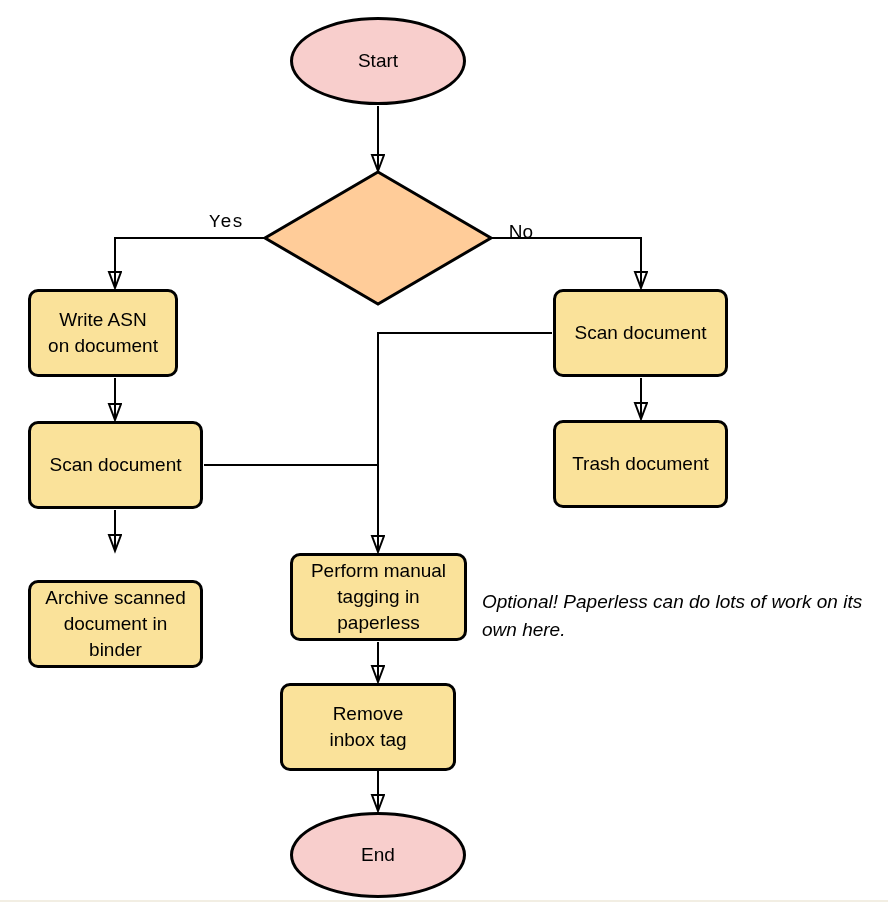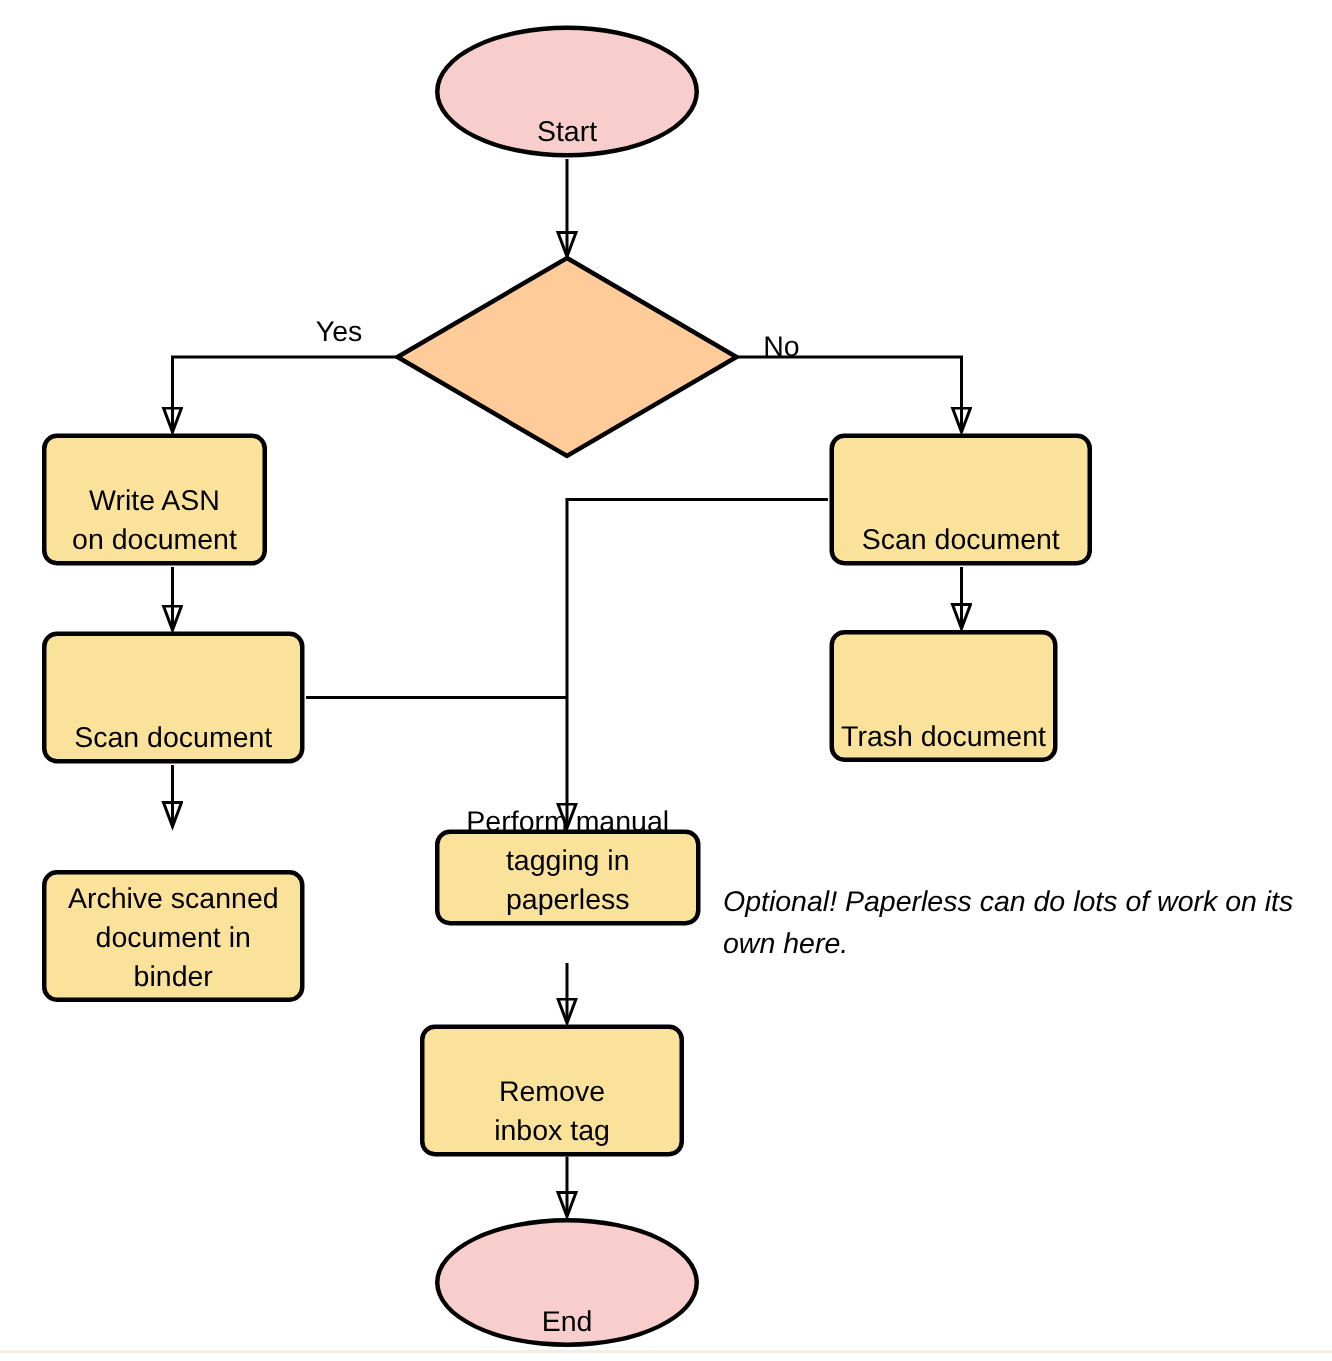--- a/index.html
+++ b/index.html
@@ -19,21 +19,21 @@
     width: 888px; height: 907px;
   }
   svg.edges path {
     fill: none;
     stroke: var(--stroke, #000);
     stroke-width: 2;
   }
   .node {
     position: absolute;
     display: flex;
-    align-items: flex-end;
+    align-items: center;
     justify-content: center;
     text-align: center;
     font-size: 19px;
     line-height: 26px;
     white-space: pre-line;
   }
   .terminal {
     background: var(--node-fill-terminal, #F8CECC);
     border: 3px solid var(--stroke, #000);
     border-radius: 50%;
@@ -99,44 +99,44 @@
   </svg>
 
   <div class="node terminal" style="left:290px; top:17px; width:176px; height:88px;">
     <span>Start</span>
   </div>
 
   <svg class="decision-shape" style="left:258px; top:165px;" width="240" height="146">
     <polygon points="120,7 233,73 120,139 7,73"></polygon>
   </svg>
 
-  <div class="edge-label" style="left:196px; top:210px; width:60px;">Yes</div>
+  <div class="edge-label" style="left:196px; top:210px; width:60px;font-family:Liberation Mono, monospace;">Yes</div>
   <div class="edge-label" style="left:491px; top:220px; width:60px;">No</div>
 
   <div class="node process" style="left:28px; top:289px; width:150px; height:88px;">
     <span>Write ASN
 on document</span>
   </div>
   <div class="node process" style="left:28px; top:421px; width:175px; height:88px;">
     <span>Scan document</span>
   </div>
   <div class="node process" style="left:28px; top:580px; width:175px; height:88px;">
     <span>Archive scanned
 document in
 binder</span>
   </div>
 
   <div class="node process" style="left:553px; top:289px; width:175px; height:88px;">
     <span>Scan document</span>
   </div>
-  <div class="node process" style="left:553px; top:420px; width:152px; height:88px;">
+  <div class="node process" style="left:553px; top:420px; width:175px; height:88px;">
     <span>Trash document</span>
   </div>
 
-  <div class="node process" style="left:290px; top:553px; width:177px; height:64px;">
+  <div class="node process" style="left:290px; top:553px; width:177px; height:88px;">
     <span>Perform manual
 tagging in
 paperless</span>
   </div>
 
   <div class="note" style="left:482px; top:588px; width:412px;">Optional! Paperless can do lots of work on its own here.</div>
 
   <div class="node process" style="left:280px; top:683px; width:176px; height:88px;">
     <span>Remove
 inbox tag</span>

